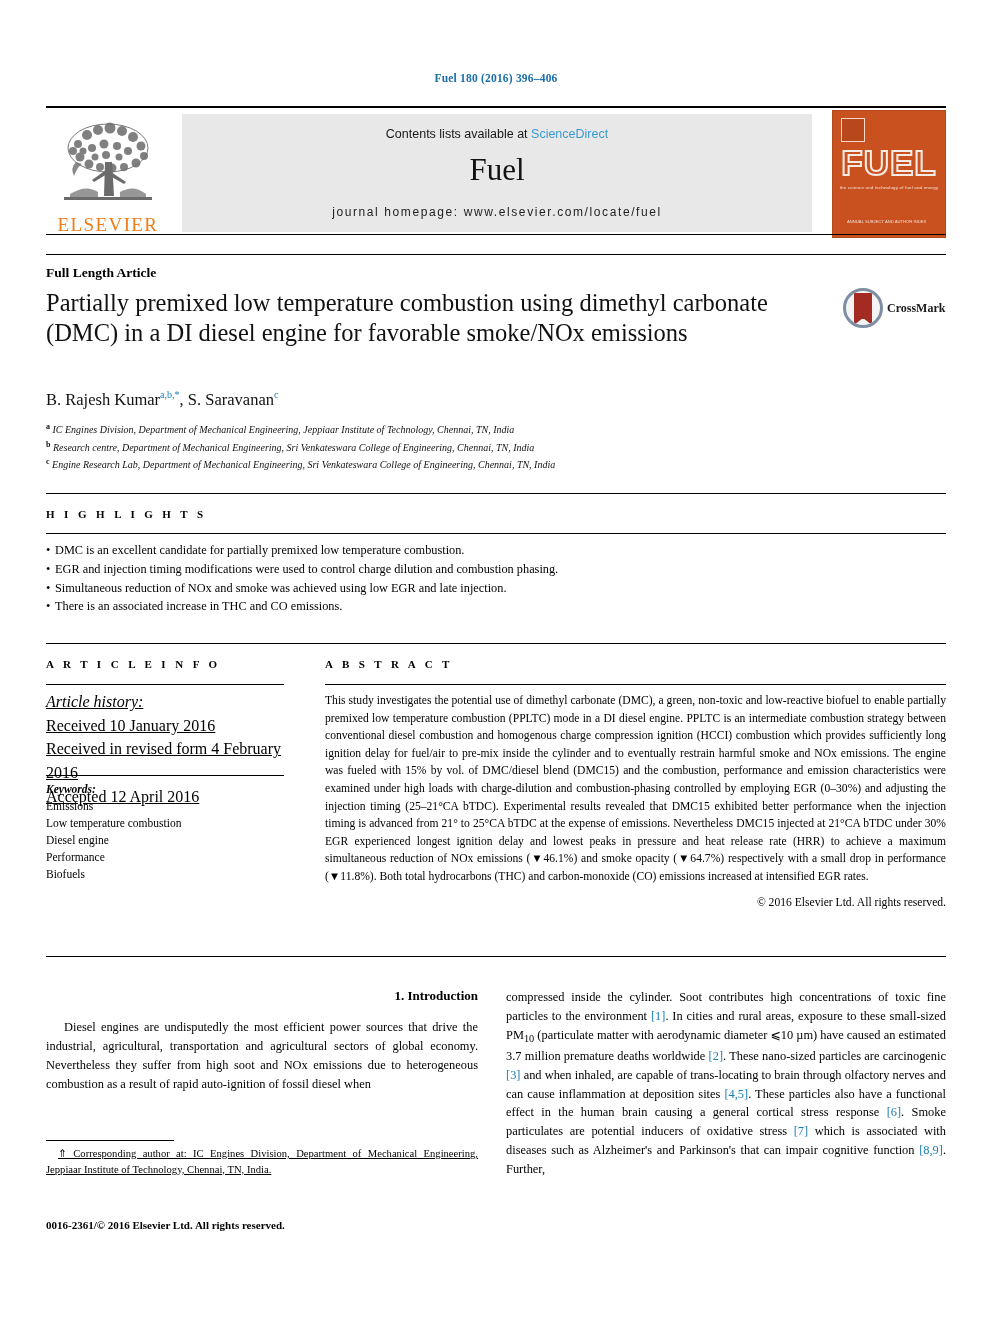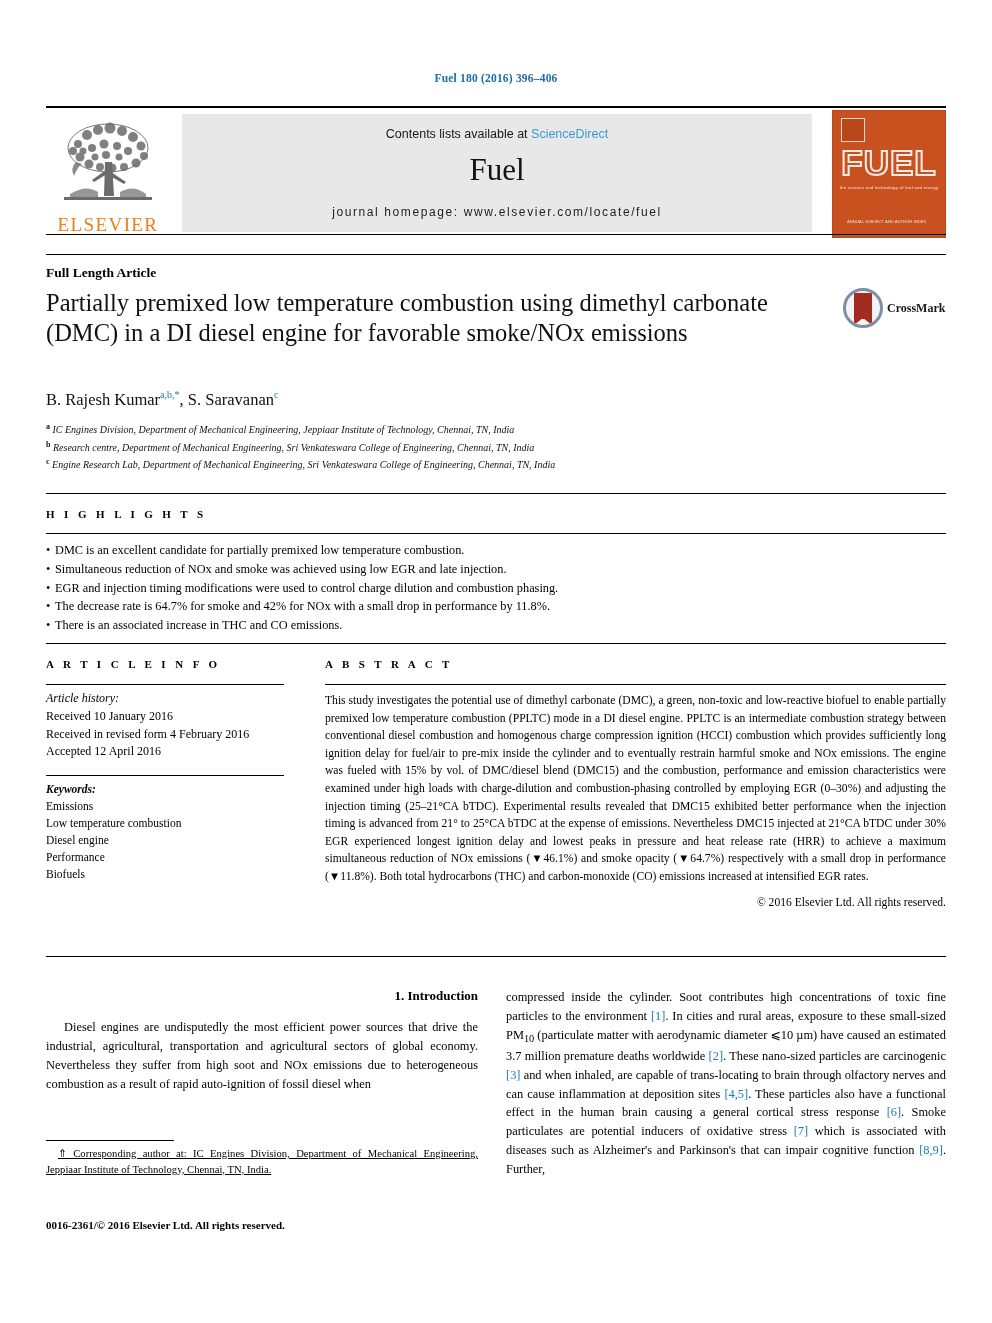--- a/index.html
+++ b/index.html
@@ -273,22 +273,23 @@
     position: absolute;
     left: 46px; top: 684px;
     width: 238px;
     border-top: 1.4px solid #000;
   }
   .info-history {
     position: absolute;
     left: 46px; top: 690px;
     width: 250px;
     font-family: "Liberation Serif", serif;
-    font-size: 12px;
+    font-size: 16px;
     line-height: 1.48;
+    text-decoration: underline;
   }
   .info-history .it { font-style: italic; }
   .kw-rule {
     position: absolute;
     left: 46px; top: 775px;
     width: 238px;
     border-top: 1.4px solid #000;
   }
   .keywords {
     position: absolute;
@@ -488,23 +489,22 @@
     <div><sup>b</sup> <span>Research centre, Department of Mechanical Engineering, Sri Venkateswara College of Engineering, Chennai, TN, India</span></div>
     <div><sup>c</sup> <span>Engine Research Lab, Department of Mechanical Engineering, Sri Venkateswara College of Engineering, Chennai, TN, India</span></div>
   </div>
 
   <div class="divider-thin" style="top:493px;"></div>
 
   <div class="sec-label highlights-head">H I G H L I G H T S</div>
   <div class="hl-rule"></div>
   <div class="highlights-list">
     <div><span class="bullet">•</span><span>DMC is an excellent candidate for partially premixed low temperature combustion.</span></div>
+    <div><span class="bullet">•</span><span>EGR and injection timing modifications were used to control charge dilution and combustion phasing.</span></div>
     <div><span class="bullet">•</span><span>Simultaneous reduction of NOx and smoke was achieved using low EGR and late injection.</span></div>
-    <div><span class="bullet">•</span><span>EGR and injection timing modifications were used to control charge dilution and combustion phasing.</span></div>
-    <div><span class="bullet">•</span><span>The decrease rate is 64.7% for smoke and 42% for NOx with a small drop in performance by 11.8%.</span></div>
     <div><span class="bullet">•</span><span>There is an associated increase in THC and CO emissions.</span></div>
   </div>
 
   <div class="divider-thin" style="top:643px;"></div>
 
   <div class="sec-label info-head">A R T I C L E  I N F O</div>
   <div class="info-rule"></div>
   <div class="info-history">
     <div class="it">Article history:</div>
     <div>Received 10 January 2016</div>

